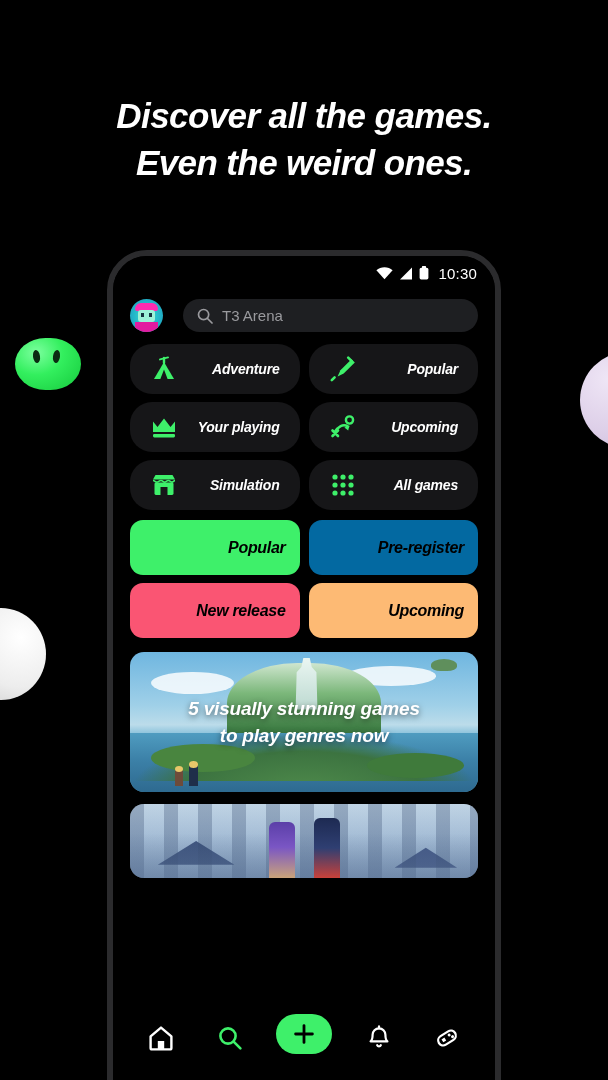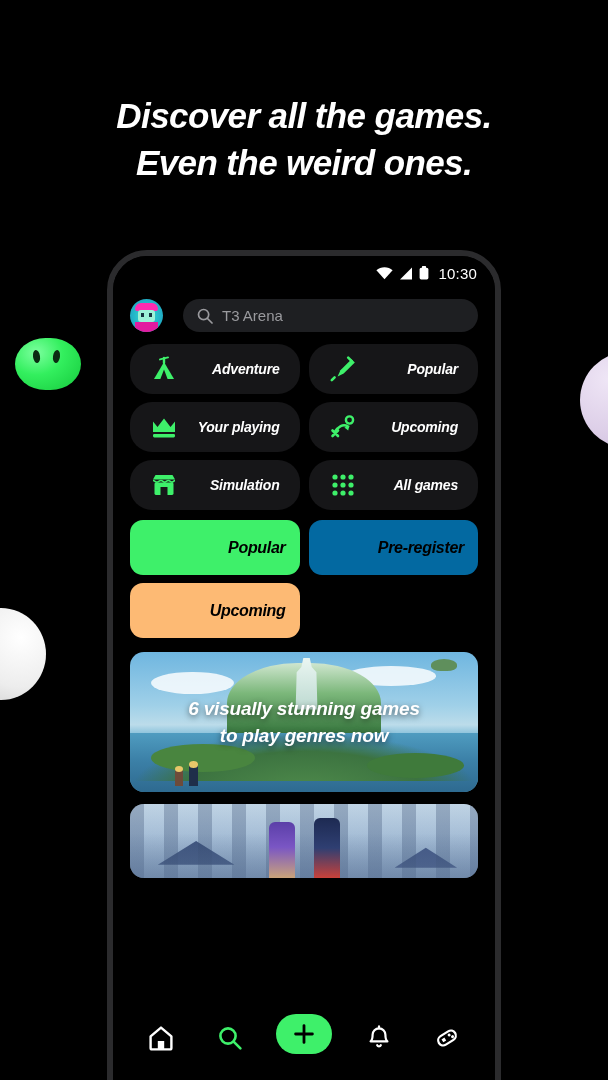--- a/index.html
+++ b/index.html
@@ -312,20 +312,23 @@
       </div>
     </div>
 
     <div class="filters">
       <div class="pill" style="background:#3ef06a">
         <span>Popular</span>
       </div>
       <div class="pill" style="background:#0369a1">
         <span>Pre-register</span>
       </div>
+      <div class="pill" style="background:#fa5573">
+        <span>New release</span>
+      </div>
       <div class="pill" style="background:#fdba74">
         <span>Upcoming</span>
       </div>
     </div>
 
     <div class="banners">
 
       <div class="banner b1">
         <span class="sky1"></span>
         <span class="cloud1" style="left:6%;top:14%;width:24%;height:16%;"></span>
@@ -338,21 +341,21 @@
         <span class="land1"></span>
         <span class="isle1a"></span>
         <span class="isle1b"></span>
         <span class="chars1">
           <i style="left:0;bottom:0;width:9px;height:22px;background:#1f2f4a;"></i>
           <i style="left:0;bottom:18px;width:9px;height:7px;background:#e8c76a;border-radius:50%;"></i>
           <i style="left:-14px;bottom:0;width:8px;height:17px;background:#6d4b3a;"></i>
           <i style="left:-14px;bottom:14px;width:8px;height:6px;background:#e8c76a;border-radius:50%;"></i>
         </span>
         <span class="btext">
-          <span>6 visually stunning games</span><br>
+          <span>5 visually stunning games</span><br>
           <span>to play genres now</span>
         </span>
       </div>
 
 
       <div class="banner b3">
         <span class="sky3"></span>
         <span class="b3roof"></span>
         <span class="b3roof2"></span>
         <span class="town3"></span>

